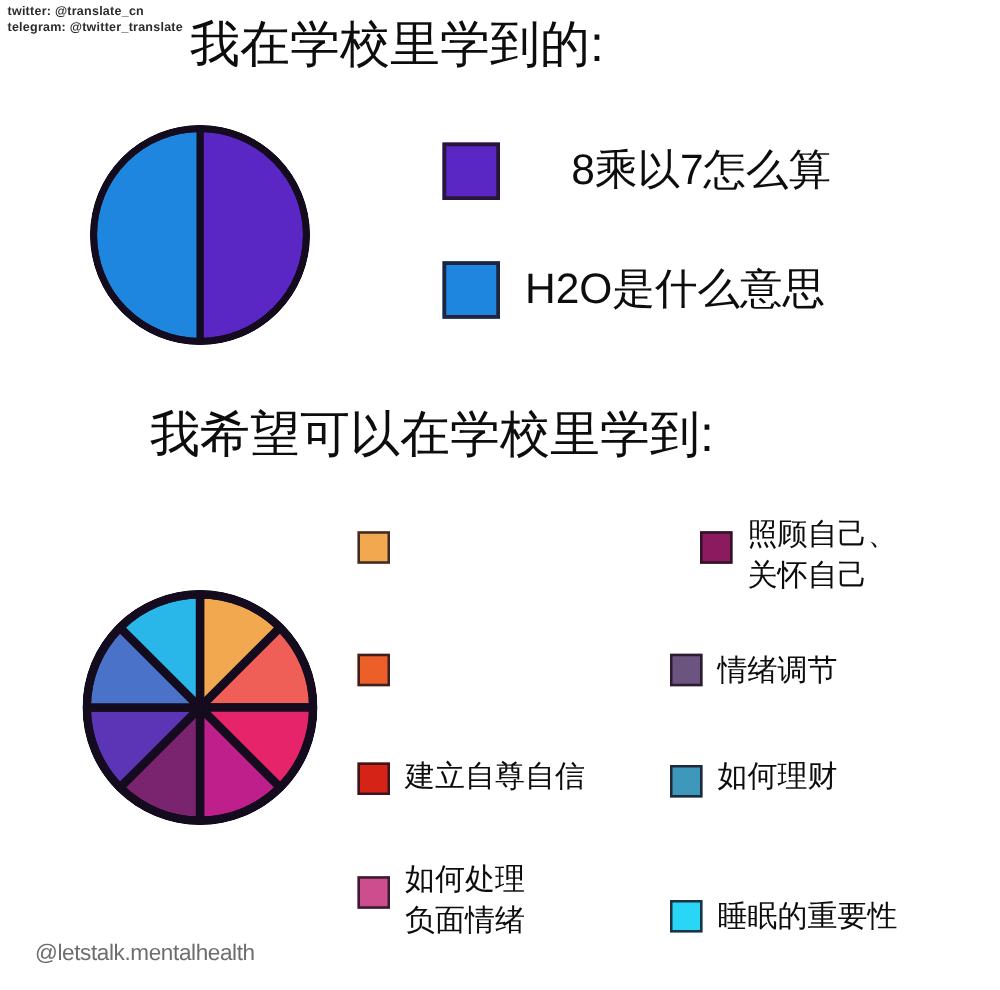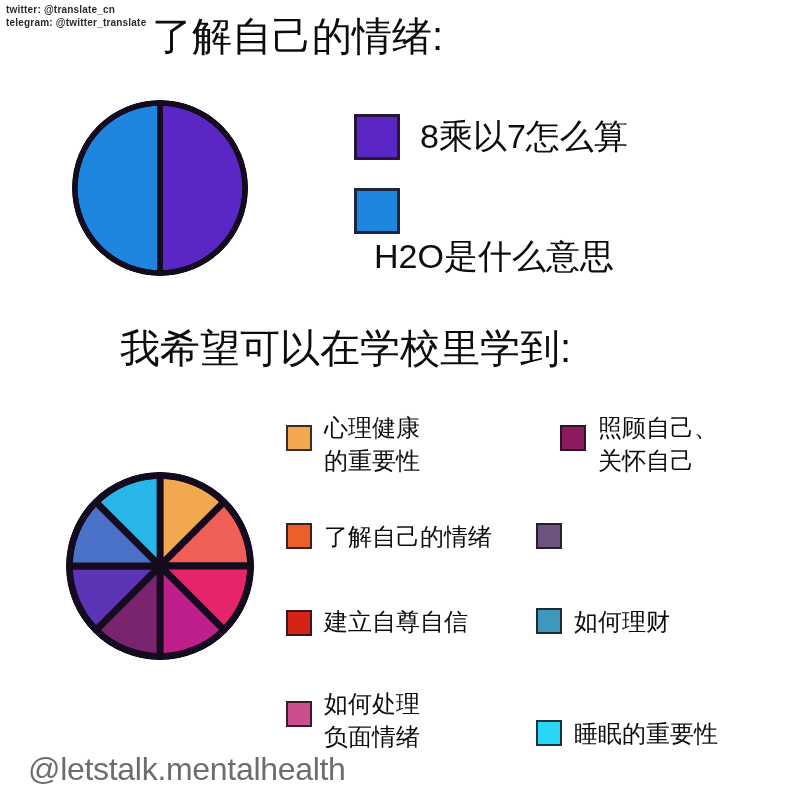--- a/index.html
+++ b/index.html
@@ -76,62 +76,62 @@
     color: #0d0d0d;
   }
 
   
   .legend-top .swatch { width: 46px; height: 46px; border-width: 3px; }
   .legend-top .legend-label {
     font-size: 34px;
     line-height: 44px;
     margin-left: 20px;
   }
-  #legend-top-0 { left: 354px; top: 114px; }
-  #legend-top-1 { left: 354px; top: 188px; flex-direction: column; }
+  #legend-top-0 { left: 354px; top: 114px; gap: 37px; }
+  #legend-top-1 { left: 354px; top: 209px; }
 
   
   .legend-bottom .swatch { width: 26px; height: 26px; }
   .legend-bottom .legend-label {
     font-size: 24px;
     line-height: 33px;
     margin-left: 12px;
   }
   .legend-bottom.two-line .swatch { margin-top: 14px; }
   .legend-bottom.one-line .swatch { margin-top: 3px; }
 
   #legend-bottom-0 { left: 286px; top: 411px; }
   #legend-bottom-1 { left: 286px; top: 520px; }
   #legend-bottom-2 { left: 286px; top: 605px; align-items: center; }
   #legend-bottom-3 { left: 286px; top: 687px; }
   #legend-bottom-4 { left: 560px; top: 411px; }
   #legend-bottom-5 { left: 536px; top: 520px; }
-  #legend-bottom-6 { left: 536px; top: 605px; }
+  #legend-bottom-6 { left: 536px; top: 605px; align-items: flex-end; }
   #legend-bottom-7 { left: 536px; top: 705px; margin-top: 12px; }
 
   
   .handle {
     position: absolute;
     left: 28px;
     top: 753px;
-    font-size: 32px;
+    font-size: 18px;
     line-height: 1;
     color: #6d6d6d;
     letter-spacing: -0.3px;
   }
 </style>
 </head>
 <body>
 
 <div class="watermark">
   <div>twitter: @translate_cn</div>
   <div>telegram: @twitter_translate</div>
 </div>
 
-<div class="title" id="title-top">了解自己的情绪:</div>
+<div class="title" id="title-top">我在学校里学到的:</div>
 
 <div class="pie-wrap" id="pie-top-wrap">
   <div class="pie" id="pie-top">
     <svg viewBox="0 0 100 100" id="pie-top-svg">
         <path d="M 50 50 L 50.000 1.600 A 48.4 48.4 0 0 1 50.000 98.400 Z" fill="#5a27c4" stroke="#140c1e" stroke-width="3.2" stroke-linejoin="round"></path>
         <path d="M 50 50 L 50.000 98.400 A 48.4 48.4 0 0 1 50.000 1.600 Z" fill="#1f86e0" stroke="#140c1e" stroke-width="3.2" stroke-linejoin="round"></path>
         <circle cx="50" cy="50" r="48.4" fill="none" stroke="#140c1e" stroke-width="3.2"></circle>
       </svg>
   </div>
 </div>
@@ -159,27 +159,24 @@
         <path d="M 50 50 L 15.917 84.083 A 48.2 48.2 0 0 1 1.800 50.000 Z" fill="#5b35b5" stroke="#140c1e" stroke-width="3.6" stroke-linejoin="round"></path>
         <path d="M 50 50 L 1.800 50.000 A 48.2 48.2 0 0 1 15.917 15.917 Z" fill="#4a72c8" stroke="#140c1e" stroke-width="3.6" stroke-linejoin="round"></path>
         <path d="M 50 50 L 15.917 15.917 A 48.2 48.2 0 0 1 50.000 1.800 Z" fill="#29b6e8" stroke="#140c1e" stroke-width="3.6" stroke-linejoin="round"></path>
         <circle cx="50" cy="50" r="48.2" fill="none" stroke="#140c1e" stroke-width="3.6"></circle>
       </svg>
   </div>
 </div>
 
 <div class="legend-item legend-bottom two-line" id="legend-bottom-0">
   <span class="swatch" style="background: rgb(242, 168, 79);"></span>
-  <span class="legend-label">心理健康
-的重要性</span>
 </div>
 
 <div class="legend-item legend-bottom one-line" id="legend-bottom-1">
   <span class="swatch" style="background: rgb(236, 95, 40);"></span>
-  <span class="legend-label">了解自己的情绪</span>
 </div>
 
 <div class="legend-item legend-bottom one-line" id="legend-bottom-2">
   <span class="swatch" style="background: rgb(214, 35, 24);"></span>
   <span class="legend-label">建立自尊自信</span>
 </div>
 
 <div class="legend-item legend-bottom two-line" id="legend-bottom-3">
   <span class="swatch" style="background: rgb(204, 78, 142);"></span>
   <span class="legend-label">如何处理
@@ -187,20 +184,21 @@
 </div>
 
 <div class="legend-item legend-bottom two-line" id="legend-bottom-4">
   <span class="swatch" style="background: rgb(140, 26, 94);"></span>
   <span class="legend-label">照顾自己、
 关怀自己</span>
 </div>
 
 <div class="legend-item legend-bottom one-line" id="legend-bottom-5">
   <span class="swatch" style="background: rgb(107, 85, 128);"></span>
+  <span class="legend-label">情绪调节</span>
 </div>
 
 <div class="legend-item legend-bottom one-line" id="legend-bottom-6">
   <span class="swatch" style="background: rgb(61, 152, 187);"></span>
   <span class="legend-label">如何理财</span>
 </div>
 
 <div class="legend-item legend-bottom one-line" id="legend-bottom-7">
   <span class="swatch" style="background: rgb(42, 214, 245);"></span>
   <span class="legend-label">睡眠的重要性</span>

